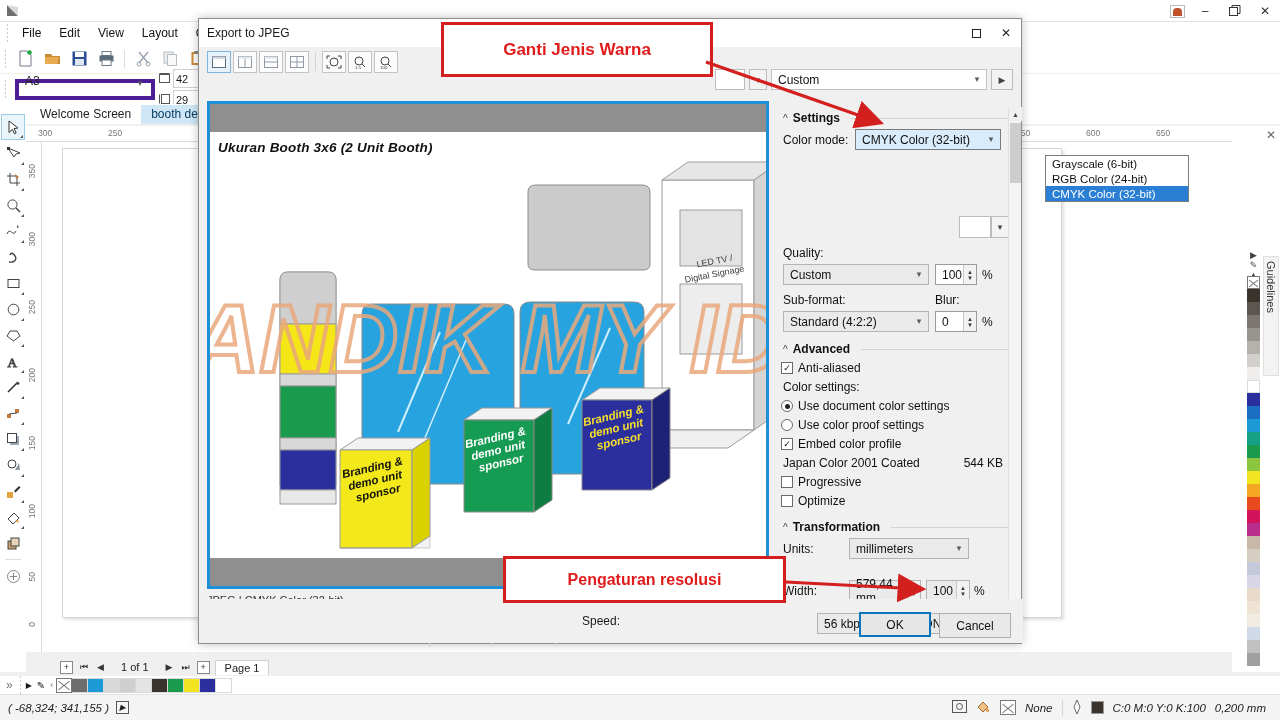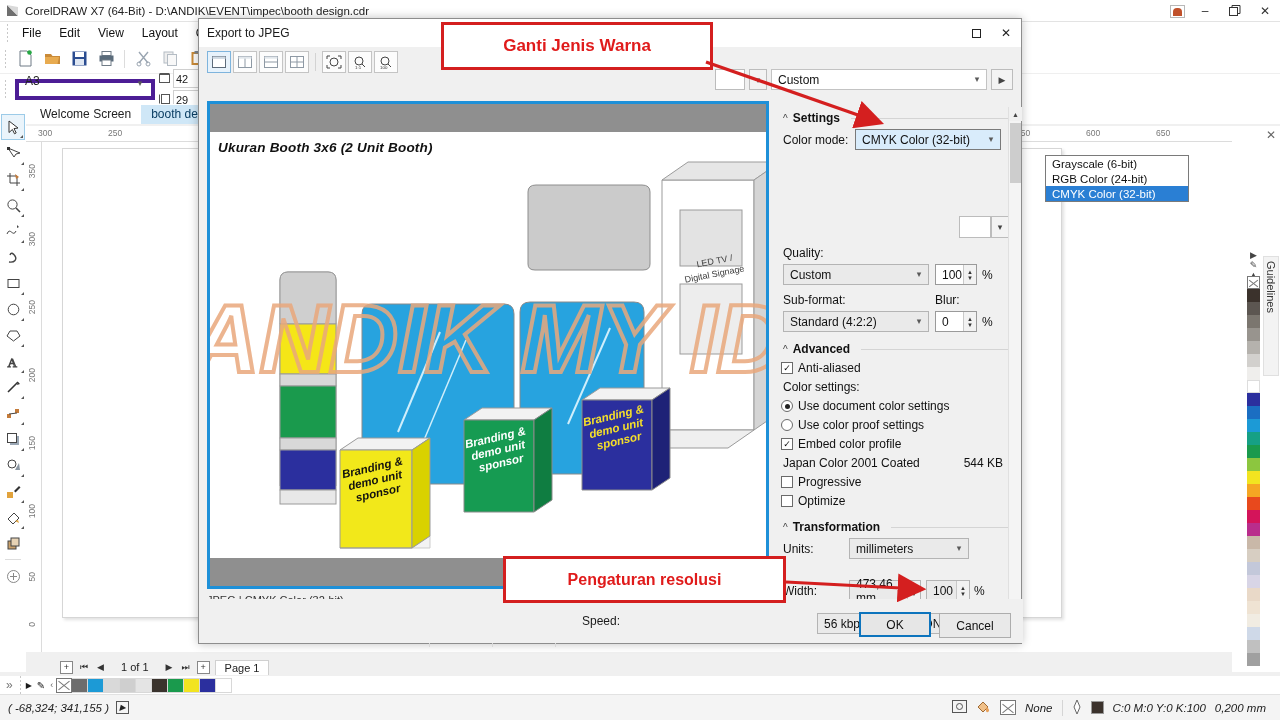--- a/index.html
+++ b/index.html
@@ -217,39 +217,38 @@
 
   .panel-scroll{ position:absolute; right:0; top:88px; width:13px; height:522px; background:#f4f4f4;
      border-left:1px solid #e0e0e0; }
   .ps-btn{ width:13px;height:14px;display:flex;align-items:center;justify-content:center;font-size:7px;color:#444;background:#f0f0f0; }
   .ps-thumb{ position:absolute; left:1px; top:16px; width:11px; height:60px; background:#cdcdcd; }
 
   
   .anno{ position:absolute; background:#fff; border:3px solid #d41f1f; z-index:60;
      display:flex; align-items:center; justify-content:center;
      color:#e01b1b; font-weight:bold; }
-  .anno.a1{ left:441px; top:22px; width:272px; height:48px; font-size:17px; }
+  .anno.a1{ left:441px; top:22px; width:272px; height:55px; font-size:17px; }
   .anno.a2{ left:503px; top:556px; width:283px; height:47px; font-size:16px; }
   .arrow-svg{ position:absolute; left:0; top:0; width:1280px; height:720px; z-index:61; pointer-events:none; }
 
   .watermark{ position:absolute; left:0; top:0; width:100%; height:100%; pointer-events:none; }
 </style>
 </head>
 <body>
 
 <div id="root">
 
   <div class="cdr-titlebar">
     <span class="cdr-logo">
       <svg width="13" height="13" viewBox="0 0 13 13">
           <polygon points="1,1 12,12 1,12" fill="#6f6f6f"></polygon>
           <polygon points="1,1 12,12 12,3" fill="#d9d9d9"></polygon>
         </svg>
     </span>
-    <span class="cdr-title-text">CorelDRAW X7 (64-Bit) - D:\ANDIK\EVENT\impec\booth design.cdr</span>
     <span class="win-ctrls">
       <span class="win-btn acct">
           <span class="acct-box"></span>
         </span>
       <span class="win-btn">–</span>
       <span class="win-btn">
         <svg width="12" height="12" viewBox="0 0 12 12">
             <rect x="0.5" y="2.5" width="8" height="8" fill="none" stroke="#333"></rect>
             <polyline points="3,2.5 3,0.5 11,0.5 11,8.5 9,8.5" fill="none" stroke="#333"></polyline>
           </svg>
@@ -878,21 +877,21 @@
       <div class="row">
         <span class="lbl" style="width:66px">Units:</span>
         <span class="gcombo" style="width:120px">
           <span style="flex:1">millimeters</span>
           <span class="chev">▾</span>
         </span>
       </div>
       <div class="row" style="margin-top:21px">
         <span class="lbl" style="width:66px">Width:</span>
         <span class="gcombo" style="width:72px;padding-right:0;background:#eaeaea">
-          <span style="flex:1">473,46 mm</span>
+          <span style="flex:1">579,44 mm</span>
           <span class="spin">
               <i>▲</i>
               <i>▼</i>
             </span>
         </span>
         <span class="gcombo" style="width:44px;margin-left:5px;padding-right:0;background:#eaeaea">
           <span style="flex:1">100</span>
           <span class="spin">
               <i>▲</i>
               <i>▼</i>

